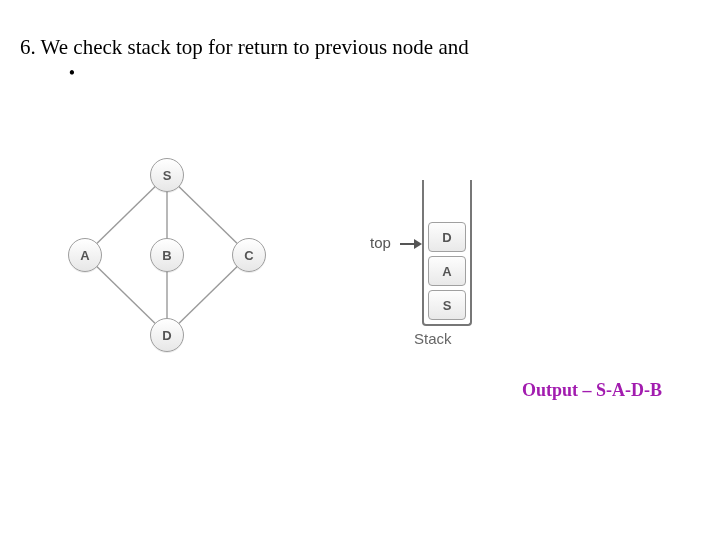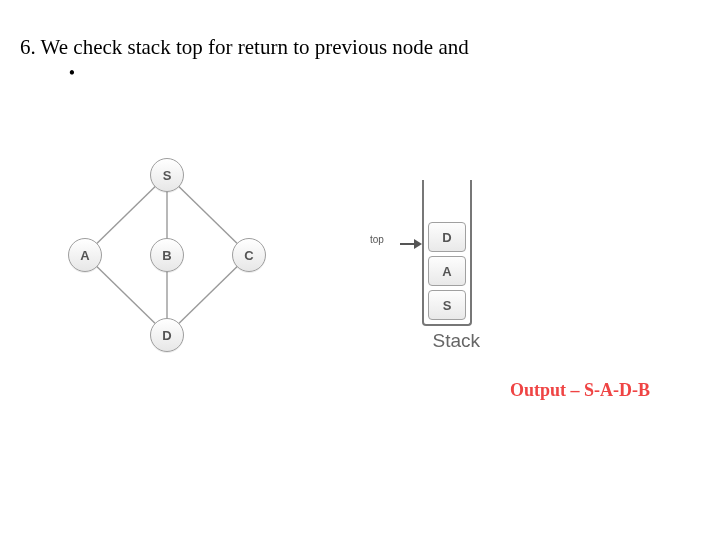--- a/index.html
+++ b/index.html
@@ -44,25 +44,25 @@
     padding-left: 32px;
     box-sizing: content-box;
     font-size: 18px;
   }
   .bullet-text {
     font-style: italic;
     padding-left: 24px;
   }
   .output-line {
     position: absolute;
-    right: 70px;
+    right: 58px;
     top: 380px;
     font-size: 18px;
     font-weight: bold;
-    color: #ef4444;
+    color: #a21caf;
   }
 
   
   .diagram {
     position: absolute;
     left: 50px;
     top: 150px;
     width: 420px;
     height: 230px;
   }
@@ -133,31 +133,31 @@
     font-family: Arial, Helvetica, sans-serif;
     font-size: 13px;
     font-weight: bold;
     color: #555;
   }
   .stack-label {
     position: absolute;
     left: 44px;
     top: 180px;
     width: 66px;
-    text-align: right;
-    font-family: Arial, Helvetica, sans-serif;
-    font-size: 19px;
+    text-align: left;
+    font-family: Arial, Helvetica, sans-serif;
+    font-size: 15px;
     color: #666;
   }
   .top-label {
     position: absolute;
     left: 0px;
     top: 84px;
     font-family: Arial, Helvetica, sans-serif;
-    font-size: 10px;
+    font-size: 15px;
     color: #555;
   }
   .top-arrow {
     position: absolute;
     left: 30px;
     top: 85px;
     width: 22px;
     height: 18px;
   }
 </style>

